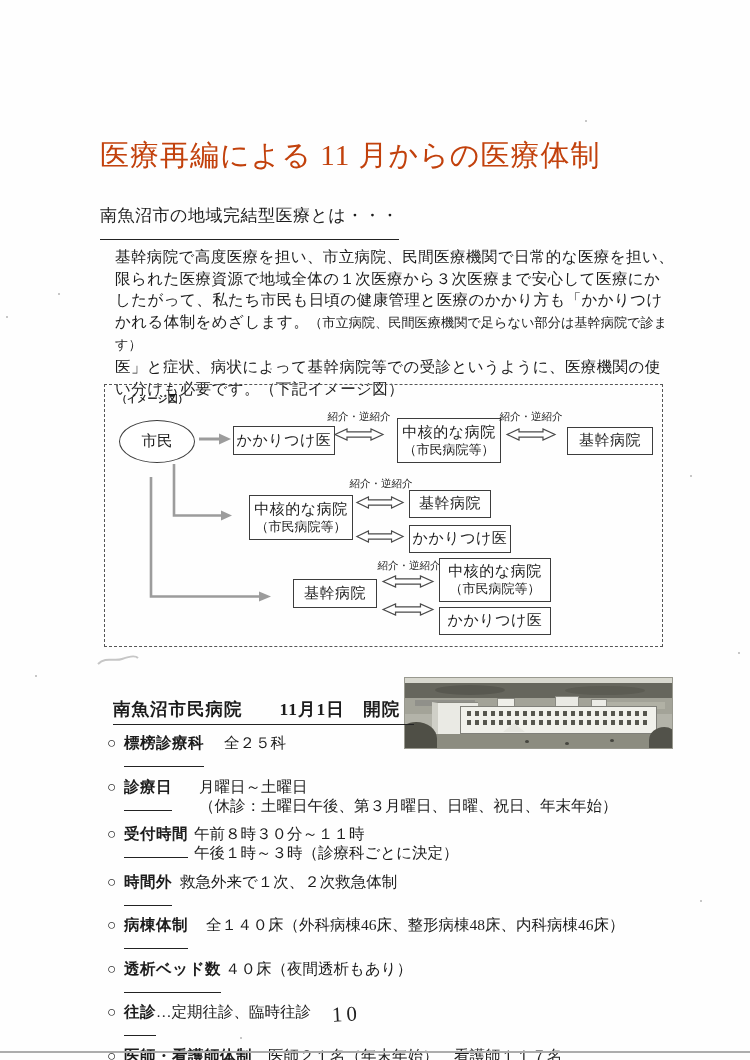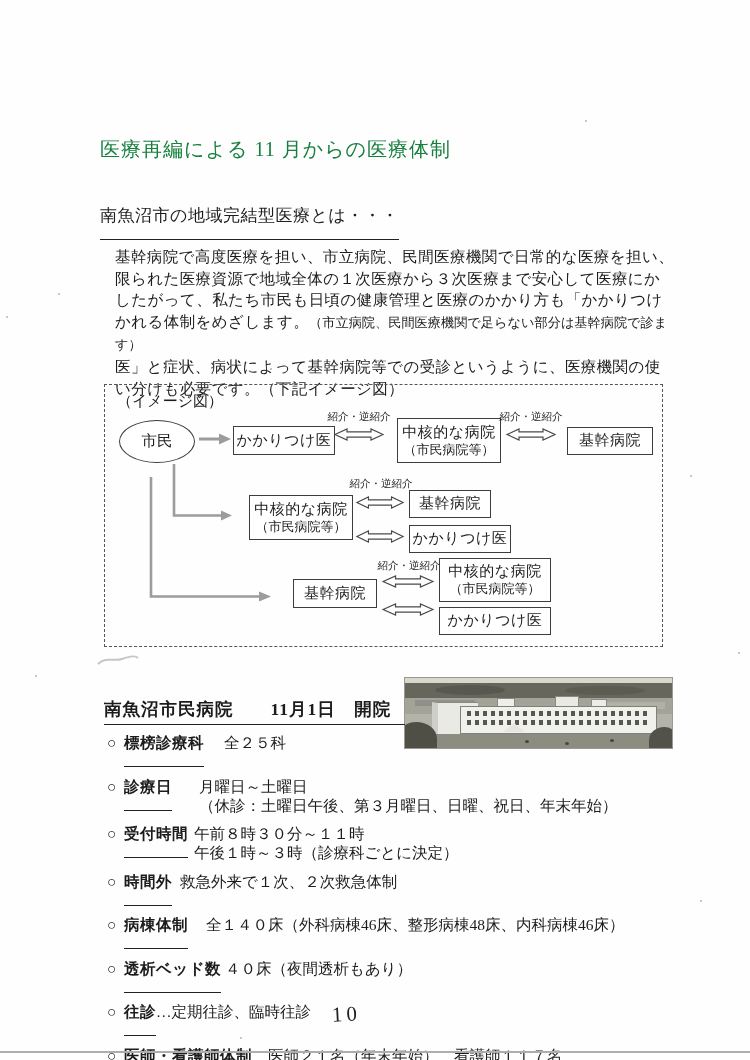--- a/index.html
+++ b/index.html
@@ -4,37 +4,37 @@
 <style>
   html,body{margin:0;padding:0;background:#e8e8e8;}
   .page{
     position:relative; width:750px; height:1060px; margin:0 auto;
     background:#fefefe; overflow:hidden;
     font-family:"Liberation Serif","DejaVu Serif",serif;
     color:#1c1c1c;
   }
   .abs{position:absolute;}
   
-  .doc-title{left:100px; top:136px; font-size:20px; letter-spacing:1px; color:#15803d;}
+  .doc-title{left:100px; top:136px; font-size:29px; letter-spacing:1px; color:#c2410c;}
   .sec-heading{left:100px; top:204px; font-size:17px; border-bottom:1.3px solid #222; padding-bottom:12px; letter-spacing:0.5px;}
   
   .intro{left:115px; top:246px; width:560px; font-size:15.5px; line-height:21.6px; letter-spacing:0.4px;}
   .intro .small{font-size:13.2px; letter-spacing:0;}
   
   .diagram{left:104px; top:384px; width:557px; height:261px; border:1.4px dashed #555; background:transparent;}
-  .dg-caption{left:12px; top:7px; font-size:15px;}
+  .dg-caption{left:12px; top:7px; font-size:10px;font-weight:bold;}
   .dg-ellipse{border:1.4px solid #3d3d3d; border-radius:50%;
     display:flex; align-items:center; justify-content:center; font-size:15.5px; background:#fff;}
   .dg-box{border:1.4px solid #3d3d3d; background:#fff; display:flex; flex-direction:column;
     align-items:center; justify-content:center; font-size:15px; line-height:1.18; letter-spacing:0.5px;}
   .dg-box .sub{font-size:13px; letter-spacing:0;}
   .dg-lab{font-size:10.5px; text-align:center; color:#222; letter-spacing:0;}
   .dbl-arrow{display:block;}
   
-  .hosp-heading{left:104px; top:697px; font-size:17.5px; font-weight:bold;
+  .hosp-heading{left:113px; top:697px; font-size:17.5px; font-weight:bold;
     border-bottom:1.6px solid #222; padding:0 14px 3px 0; letter-spacing:1px;}
   .items{left:107px; top:733px; width:580px; font-size:15.5px;}
   .item{display:flex; align-items:flex-start; line-height:19px; margin-bottom:9.5px;}
   .bullet{flex:none; width:17px;}
   .ilabel{flex:none; font-weight:bold; border-bottom:1.4px solid #222; padding-bottom:14px; letter-spacing:0.5px;}
   .vals{display:flex; flex-direction:column;}
   .vals span{display:block;}
   
   .photo{left:405px; top:678px; width:267px; height:70px; background:#b3b3a9; overflow:hidden; outline:1px solid #99998f;}
   .p-sky{position:absolute; left:0; top:0; width:100%; height:5px; background:#d8d8cf;}

